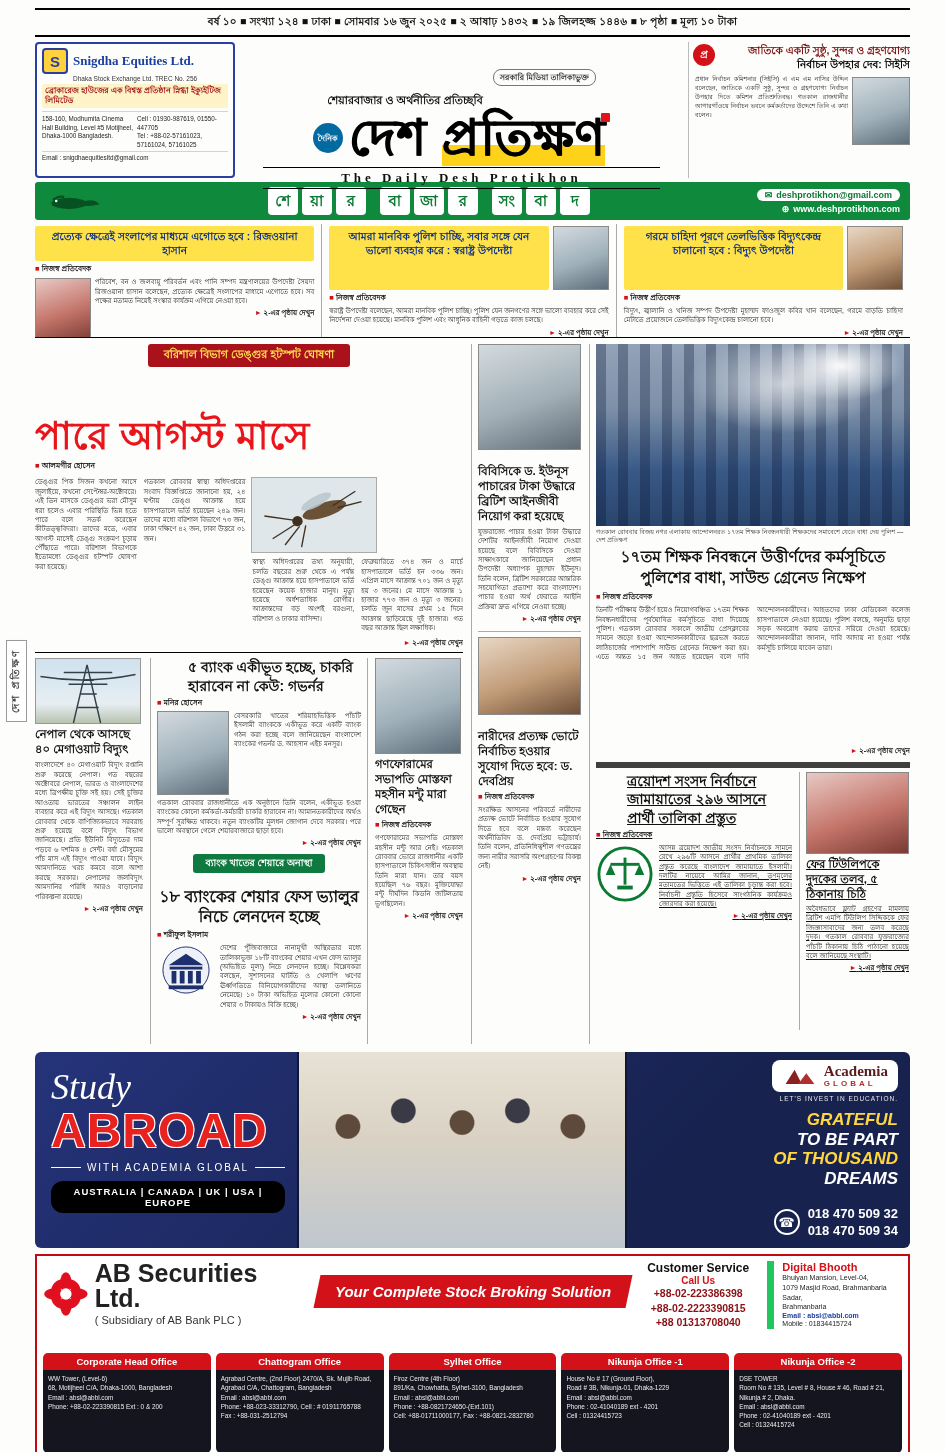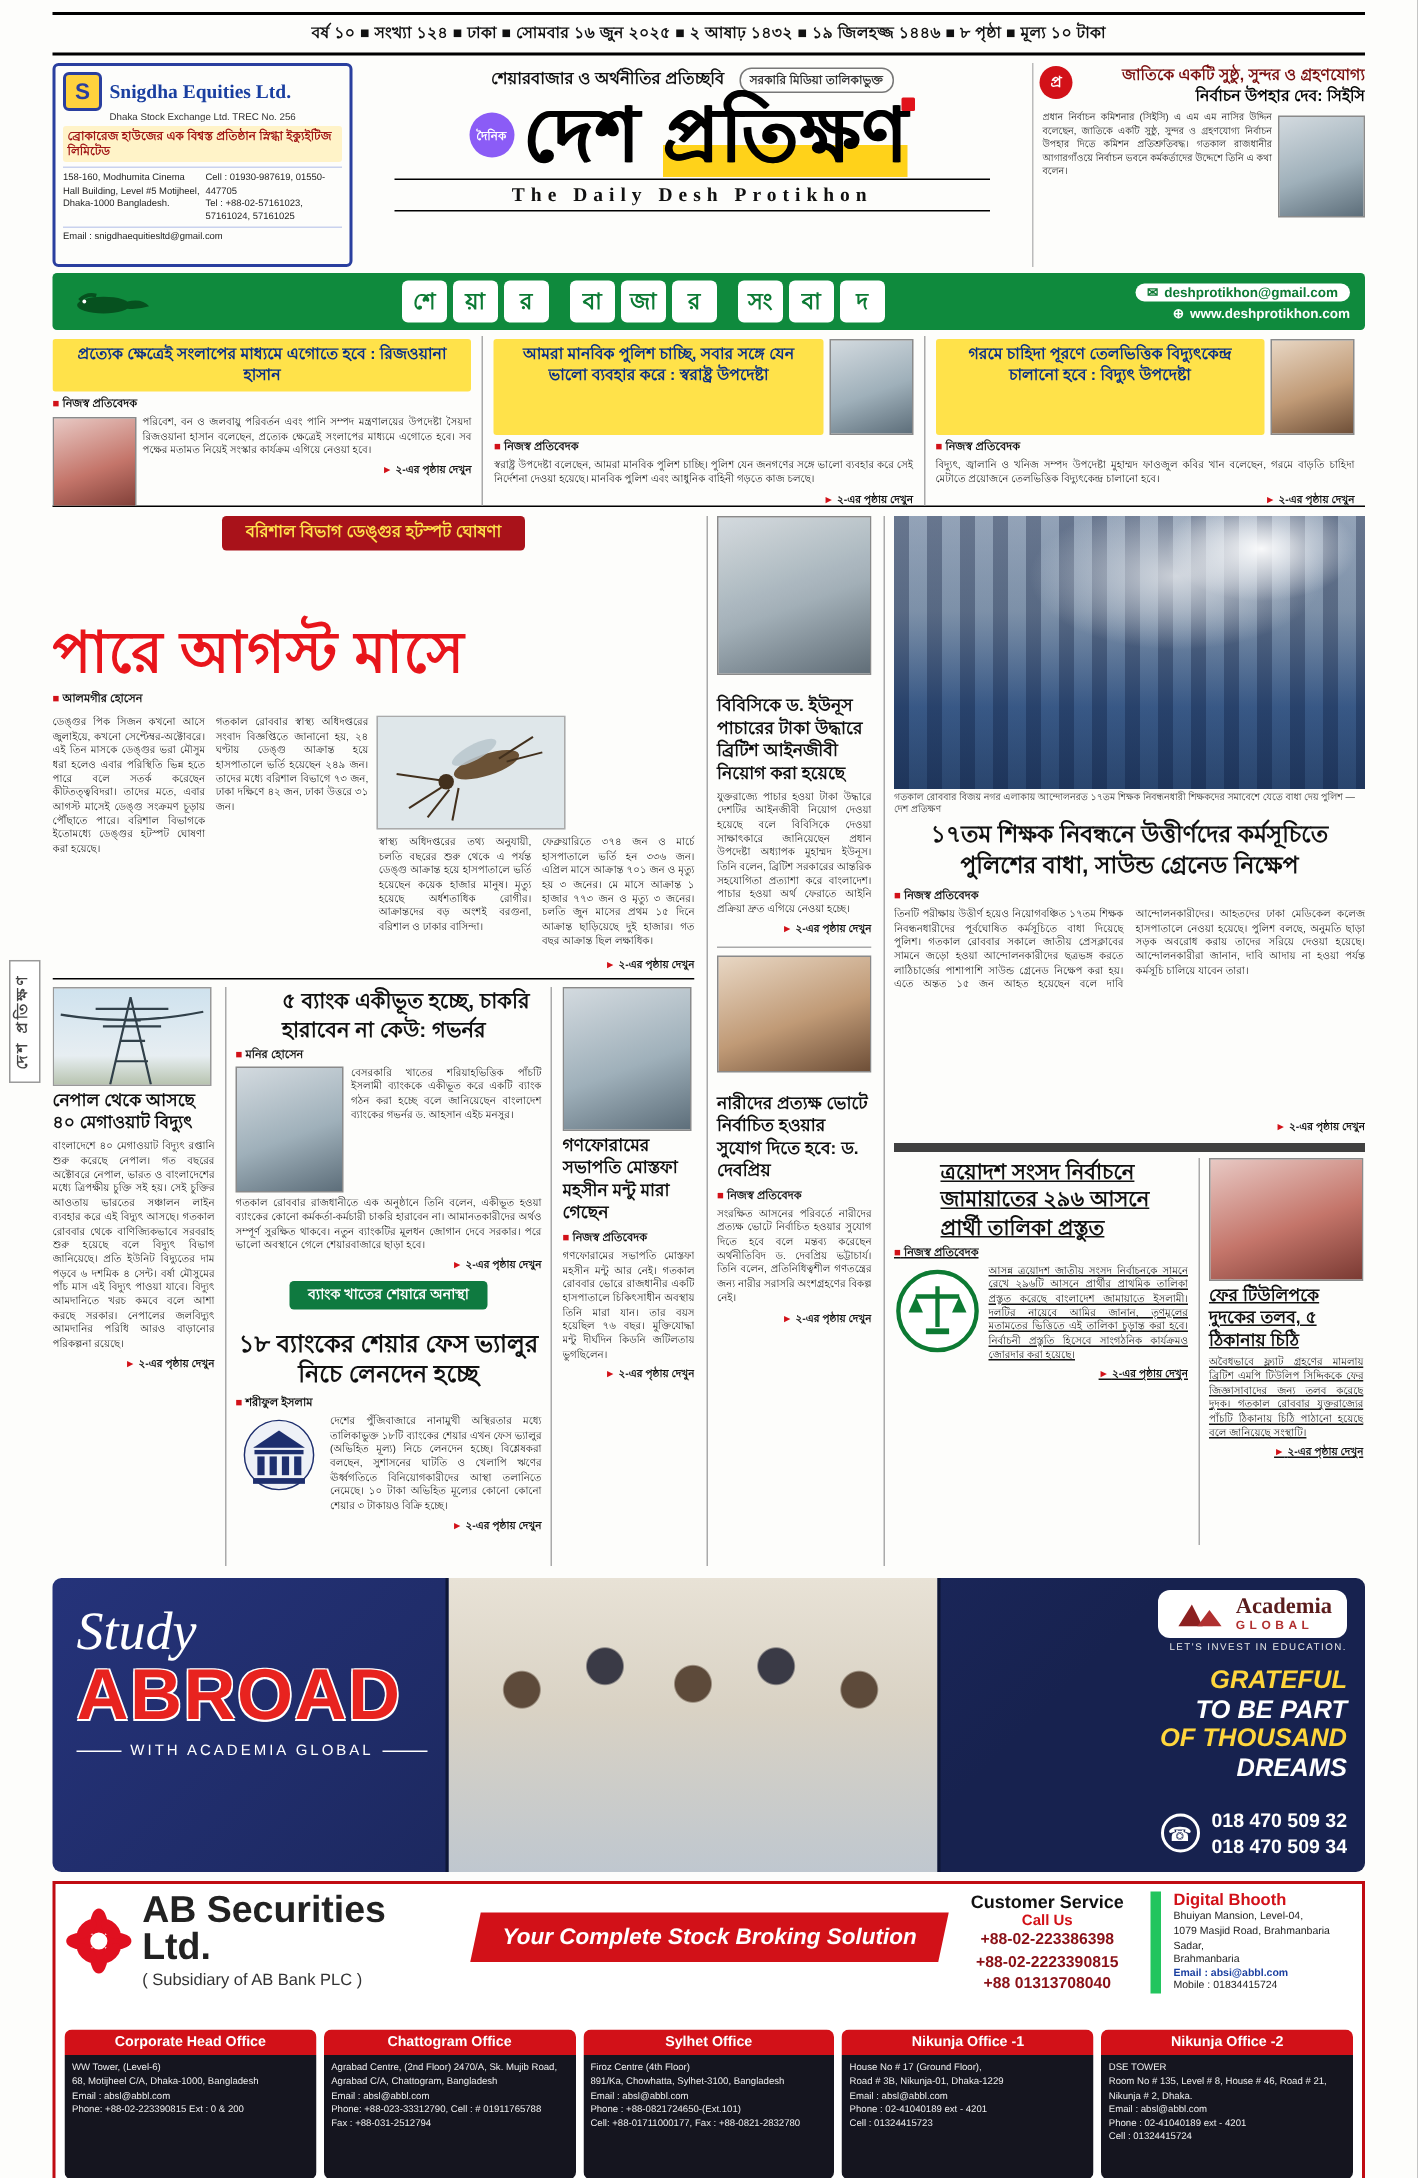--- a/index.html
+++ b/index.html
@@ -21,24 +21,24 @@
   .snig-name { color:#1a3fa0; font-weight:bold; font-size:13px; font-family:"Liberation Serif", serif; }
   .snig-trec { font-size:6.5px; color:#333; margin:1px 0 2px 31px; }
   .snig-slogan { font-size:8px; color:#a01515; background:#fff3c8; padding:2px 3px; border-radius:2px;
                  font-weight:bold; line-height:1.25; }
   .snig-grid { display:flex; gap:4px; margin-top:3px; border-top:1px solid #c9d2ee; padding-top:3px; }
   .snig-cell { font-size:6.3px; line-height:1.35; color:#222; flex:1; }
   .snig-email { font-size:6.3px; margin-top:2px; color:#222; border-top:1px solid #c9d2ee; padding-top:2px; }
 
   .masthead { flex:1; text-align:center; position:relative; padding-top:2px; }
   .mh-topline { display:flex; justify-content:center; gap:10px; align-items:center; }
-  .mh-tagline { font-size:11px; font-weight:bold; }
+  .mh-tagline { font-size:11px; font-weight:bold;margin-top:48px; }
   .mh-gov { font-size:8px; font-weight:bold; border:1px solid #777; border-radius:8px; padding:1px 6px; color:#333; }
   .mh-title-row { display:flex; align-items:center; justify-content:center; gap:6px; margin-top:2px; }
-  .mh-daily { width:30px; height:30px; border-radius:50%; background:#8b5cf6; color:#fff; font-size:8px;
+  .mh-daily { width:30px; height:30px; border-radius:50%; background:#0369a1; color:#fff; font-size:8px;
               font-weight:bold; display:flex; align-items:center; justify-content:center; flex:0 0 auto; }
   .mh-title { font-size:50px; font-weight:bold; line-height:1; color:#000; letter-spacing:1px;
               text-shadow:1px 0 #000; }
   .mh-title .hl { background:linear-gradient(transparent 62%, #ffd21a 62%); }
   .mh-accent { display:inline-block; width:9px; height:9px; background:#e1131b; border-radius:1px;
                vertical-align:top; margin-left:-4px; }
   .mh-sub { border-top:1.5px solid #000; border-bottom:1.5px solid #000; margin:4px 20px 0 20px;
             font-family:"Liberation Serif", serif; font-size:13px; letter-spacing:4px; padding:2px 0; font-weight:bold; }
 
   .cecbox { width:222px; border-left:1px solid #bbb; padding:2px 0 0 6px; position:relative; overflow:hidden; }
@@ -443,20 +443,21 @@
     </div>
   </div>
 
   <div class="stamp">দেশ প্রতিক্ষণ</div>
 
   <div class="study">
     <div class="st-left">
       <div class="st-script">Study</div>
       <div class="st-big">ABROAD</div>
       <div class="st-with">WITH ACADEMIA GLOBAL</div>
+      <div class="st-countries">AUSTRALIA | CANADA | UK | USA | EUROPE</div>
     </div>
     <div class="st-photo ph-students"></div>
     <div class="st-right">
       <div class="acad-box">
         <svg viewBox="0 0 40 22" width="36" height="20">
           <path d="M4 20 L14 4 L22 20 Z" fill="#8c2020"></path>
             <path d="M18 20 L27 8 L36 20 Z" fill="#b03030"></path>
         </svg>
         <div>
           <div class="acad-name">Academia</div>

